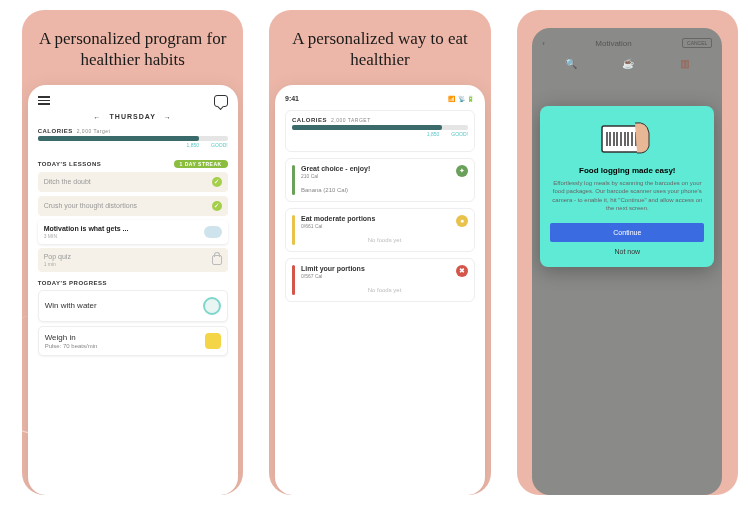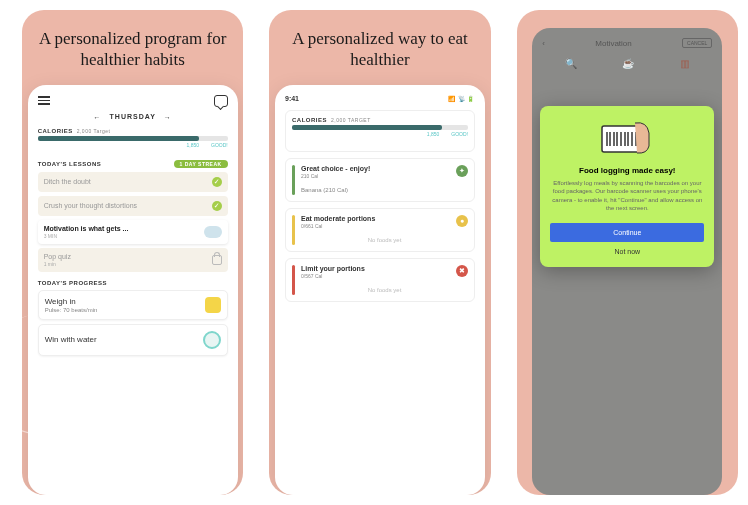--- a/index.html
+++ b/index.html
@@ -91,21 +91,21 @@
   .food-content .sub { font-size:5px; color:#888; }
   .food-icon { width:12px; height:12px; border-radius:50%; display:flex; align-items:center; justify-content:center; color:#fff; font-size:7px; }
   .food-item { font-size:6px; color:#888; margin-top:8px; }
   .no-food { text-align:center; font-size:6px; color:#bbb; margin-top:8px; }
 
   
   .darkened { background:#8a8a88; width:170px; border-radius:18px; padding:10px; position:relative; flex:1; margin-top:4px; overflow:hidden; }
   .dark-header { display:flex; justify-content:space-between; align-items:center; font-size:8px; color:#555; margin-bottom:10px; }
   .dark-header .cancel { border:1px solid #666; padding:1px 4px; font-size:5px; border-radius:2px; }
   .dark-tabs { display:flex; justify-content:space-around; margin-bottom:10px; }
-  .modal { position:absolute; left:8px; right:8px; top:78px; background:#bef264; border-radius:8px; padding:12px 10px; box-shadow:0 4px 20px rgba(0,0,0,0.3); text-align:center; }
+  .modal { position:absolute; left:8px; right:8px; top:78px; background:#5eead4; border-radius:8px; padding:12px 10px; box-shadow:0 4px 20px rgba(0,0,0,0.3); text-align:center; }
   .barcode-img { width:60px; height:40px; margin:0 auto 8px; display:flex; align-items:center; justify-content:center; }
   .barcode-img svg { width:100%; height:100%; }
   .modal-title { font-size:8px; font-weight:600; margin-bottom:4px; }
   .modal-body { font-size:6px; color:#666; line-height:1.4; margin-bottom:10px; }
   .btn-continue { background:#3b6be0; color:#fff; font-size:7px; padding:6px; border-radius:2px; margin-bottom:6px; cursor:pointer; }
   .btn-notnow { font-size:7px; color:#333; cursor:pointer; }
   .curve { position:absolute; left:-40px; bottom:60px; width:120px; height:120px; border:1px solid rgba(255,255,255,0.5); border-radius:50%; border-top:none; border-right:none; }
 </style>
 </head>
 <body>
@@ -161,29 +161,29 @@
       <span>
         <span>Pop quiz</span>
         <span class="sub">1 min</span>
       </span>
       <span class="lock-icon"></span>
     </div>
     <div class="section-head">
       <span>TODAY'S PROGRESS</span>
     </div>
     <div class="prog-row">
+      <span>Win with water</span>
+      <span class="teal-ring"></span>
+    </div>
+    <div class="prog-row">
       <span>
         <span>Weigh in</span>
         <span class="sub">Pulse: 70 beats/min</span>
       </span>
       <span class="sq-icon yellow-sq"></span>
-    </div>
-    <div class="prog-row">
-      <span>Win with water</span>
-      <span class="teal-ring"></span>
     </div>
   </div>
 </div>
 
 <div class="panel">
   <div class="headline">A personalized way to eat healthier</div>
   <div class="phone">
     <div class="status-bar">
       <span>9:41</span>
       <div class="sig">

